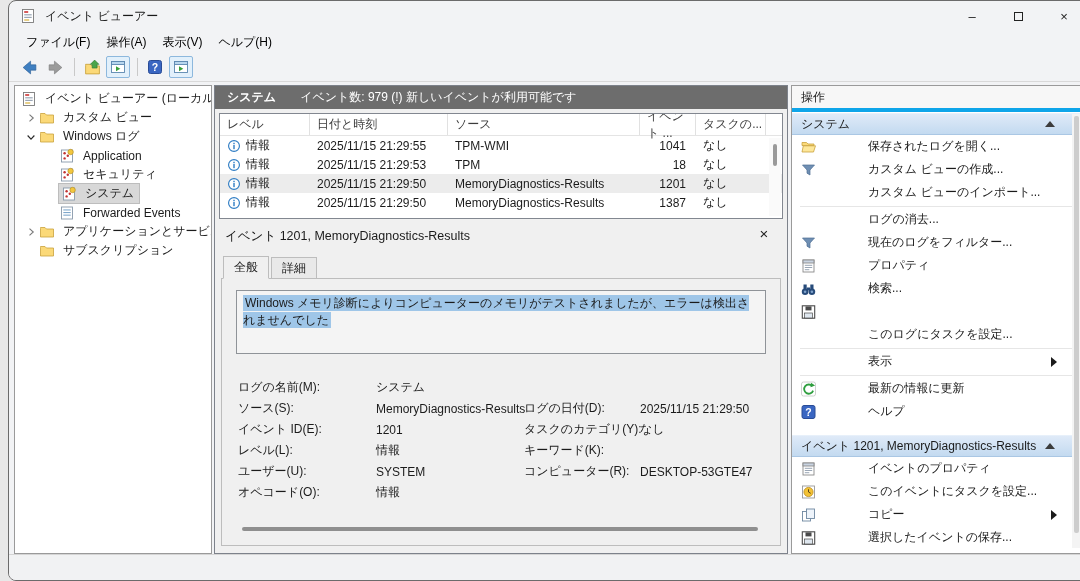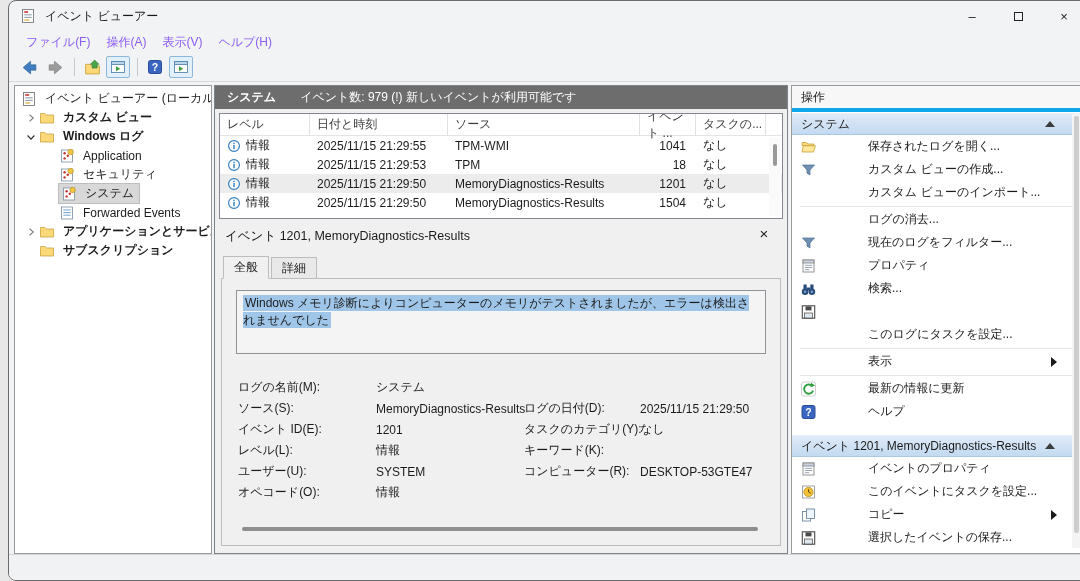--- a/index.html
+++ b/index.html
@@ -10,39 +10,39 @@
   
   .titlebar { position:absolute; top:0; left:0; right:0; height:30px; display:flex; align-items:center; }
   .titlebar .appicon { margin-left:11px; width:16px; height:16px; }
   .titlebar .title { margin-left:9px; font-size:12px; color:#191919; }
   .wincontrols { position:absolute; right:0; top:0; height:30px; display:flex; }
   .wincontrols .wbtn { width:46px; height:30px; display:flex; align-items:center; justify-content:center; font-size:13px; color:#222; }
   .maxbox { width:9px; height:9px; border:1.2px solid #222; }
 
   
   .menubar { position:absolute; top:30px; left:0; right:0; height:22px; display:flex; align-items:center; padding-left:9px; }
-  .menu-item { padding:2px 8px; color:#8b5cf6; }
+  .menu-item { padding:2px 8px; color:#000000; }
 
   
   .toolbar { position:absolute; top:52px; left:0; right:0; height:29px; display:flex; align-items:center; padding-left:8px; border-bottom:1px solid #d9d9d9; }
   .tbtn { width:24px; height:22px; display:flex; align-items:center; justify-content:center; margin-right:2px; }
   .tbtn.boxed { border:1px solid #8db8dd; background:#e2f0fb; border-radius:2px; }
   .tsep { width:1px; height:18px; background:#c9c9c9; margin:0 5px; }
 
   
   .content { position:absolute; top:84px; left:0; width:1080px; height:469px; }
   .footer { position:absolute; top:553px; left:0; right:0; height:27px; background:#f1f2f3; border-top:1px solid #d5d5d5; }
 
   
   .tree { position:absolute; left:5px; top:0; width:198px; height:469px; background:#fff; border:1px solid #9a9a9a; padding-top:3px; overflow:hidden; }
   .trow { height:19px; display:flex; align-items:center; white-space:nowrap; }
   .trow .chev { width:16px; display:flex; justify-content:center; align-items:center; flex:none; }
   .trow .ticon { width:16px; height:16px; margin-right:5px; flex:none; }
   .trow .tlabel { padding:1px 3px; }
-  .ind0 { padding-left:6px; } .ind1 { padding-left:8px;font-weight:bold; } .ind2 { padding-left:44px; }
+  .ind0 { padding-left:6px; } .ind1 { padding-left:8px; } .ind2 { padding-left:44px; }
   .hl-sel { background:#d8d8d8; outline:1px solid #bdbdbd; display:flex; align-items:center; padding:0 2px; }
 
   
   .center { position:absolute; left:205px; top:0; width:574px; height:469px; border:1px solid #7d828b; background:#f0f0f0; }
   .darkbar { position:absolute; left:0; top:0; right:0; height:23px; background:#6d6d6d; color:#fff; display:flex; align-items:center; }
   .darkbar .logname { margin-left:12px; font-weight:600; }
   .darkbar .summary { margin-left:24px; }
 
   
   .etable { position:absolute; left:4px; top:27px; width:564px; height:106px; background:#fff; border:1px solid #828790; overflow:hidden; }
@@ -378,21 +378,21 @@
         </div>
         <div class="erow">
           <div class="cell c-level">
               <svg class="licon">
                 <use href="#i-info"></use>
               </svg>
               <span>情報</span>
             </div>
           <div class="cell c-dt">2025/11/15 21:29:50</div>
           <div class="cell c-src">MemoryDiagnostics-Results</div>
-          <div class="cell c-id">1504</div>
+          <div class="cell c-id">1387</div>
           <div class="cell c-task">なし</div>
         </div>
         <div class="vtrack">
             <div class="vthumb"></div>
           </div>
       </div>
 
       <div class="dtitle">イベント 1201, MemoryDiagnostics-Results</div>
       <div class="dclose">×</div>
 

